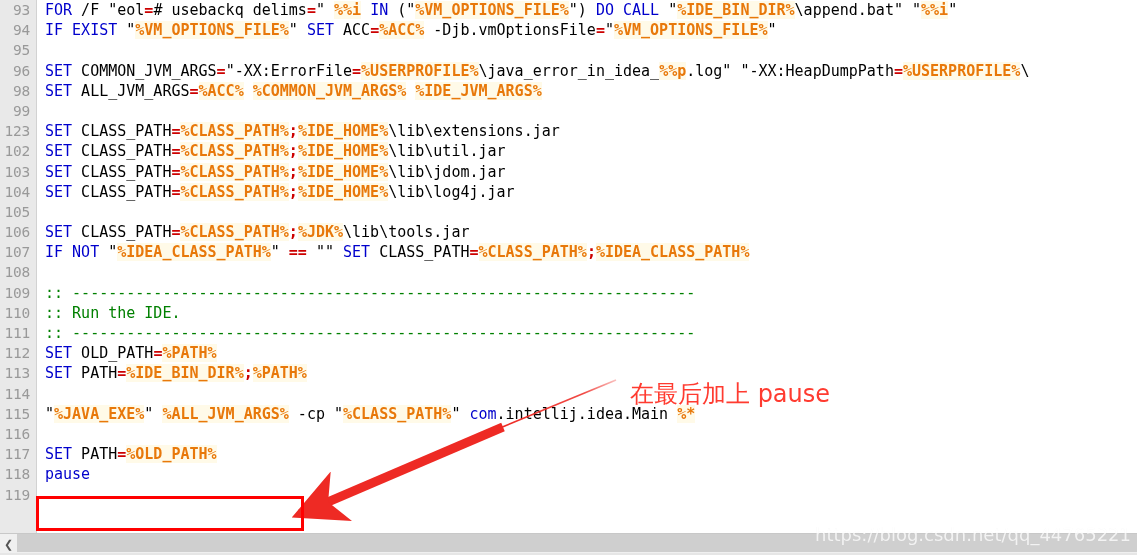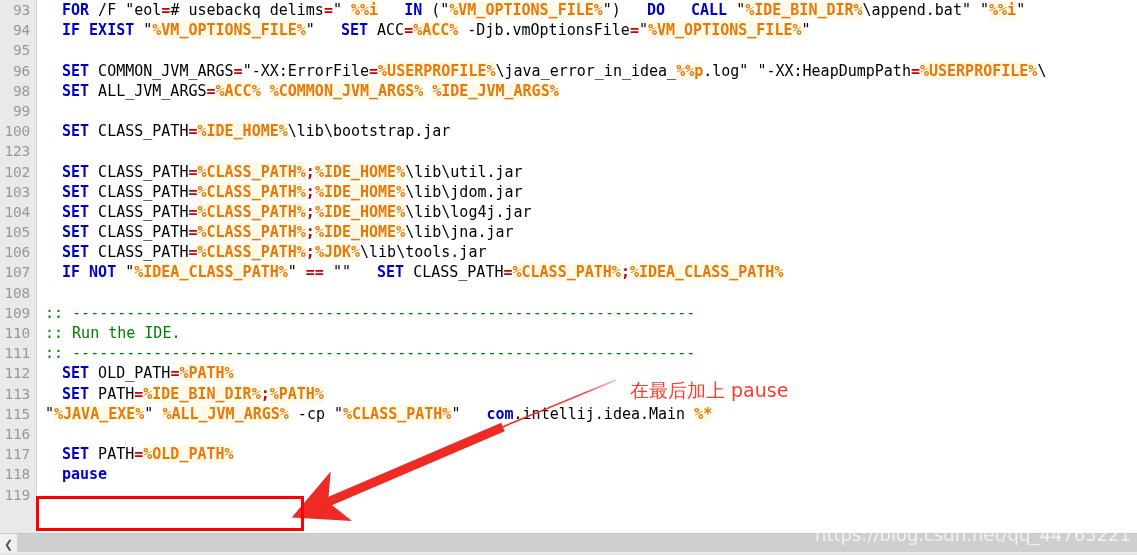--- a/index.html
+++ b/index.html
@@ -63,40 +63,40 @@
     letter-spacing: -0.2px;
   }
   .ltext {
     position: absolute;
     left: 45px;
     white-space: pre;
     color: #000000;
   }
 
   
-  .kw  { color: #0000cc; font-weight: bold; margin-left: 17px; }
+  .kw  { color: #0000cc; font-weight: normal; }
   .op  { color: #cc0000; font-weight: bold; }
   .var { color: #e8780a; font-weight: bold; background: #fffae8; }
   .cmt { color: #008000; }
   .pl  { color: #000000; }
 
   
   .anno-svg {
     position: absolute;
     left: 0; top: 0;
     width: 1137px;
     height: 555px;
     pointer-events: none;
   }
   .anno-text {
     position: absolute;
     left: 630px;
     top: 378px;
     color: #ff3b30;
-    font-size: 19px;
+    font-size: 24px;
     font-family: "DejaVu Sans", "Liberation Sans", sans-serif;
     white-space: pre;
   }
   .red-box {
     position: absolute;
     left: 36px;
     top: 496px;
     width: 268px;
     height: 35px;
     border: 3px solid #ff0000;
@@ -163,34 +163,34 @@
 
   <div class="editor">
     <div class="gutter"></div>
     <div class="code-area" id="code-area">
         <div class="line"><span class="lno">93</span><span class="ltext"><span class="kw">FOR</span><span class="pl"> /F "eol</span><span class="op">=</span><span class="pl"># usebackq delims</span><span class="op">=</span><span class="pl">" </span><span class="var">%%i</span><span class="pl"> </span><span class="kw">IN</span><span class="pl"> ("</span><span class="var">%VM_OPTIONS_FILE%</span><span class="pl">") </span><span class="kw">DO</span><span class="pl"> </span><span class="kw">CALL</span><span class="pl"> "</span><span class="var">%IDE_BIN_DIR%</span><span class="pl">\append.bat" "</span><span class="var">%%i</span><span class="pl">"</span></span></div>
         <div class="line"><span class="lno">94</span><span class="ltext"><span class="kw">IF EXIST</span><span class="pl"> "</span><span class="var">%VM_OPTIONS_FILE%</span><span class="pl">" </span><span class="kw">SET</span><span class="pl"> ACC</span><span class="op">=</span><span class="var">%ACC%</span><span class="pl"> -Djb.vmOptionsFile</span><span class="op">=</span><span class="pl">"</span><span class="var">%VM_OPTIONS_FILE%</span><span class="pl">"</span></span></div>
         <div class="line"><span class="lno">95</span><span class="ltext"></span></div>
         <div class="line"><span class="lno">96</span><span class="ltext"><span class="kw">SET</span><span class="pl"> COMMON_JVM_ARGS</span><span class="op">=</span><span class="pl">"-XX:ErrorFile</span><span class="op">=</span><span class="var">%USERPROFILE%</span><span class="pl">\java_error_in_idea_</span><span class="var">%%p</span><span class="pl">.log" "-XX:HeapDumpPath</span><span class="op">=</span><span class="var">%USERPROFILE%</span><span class="pl">\</span></span></div>
         <div class="line"><span class="lno">98</span><span class="ltext"><span class="kw">SET</span><span class="pl"> ALL_JVM_ARGS</span><span class="op">=</span><span class="var">%ACC%</span><span class="pl"> </span><span class="var">%COMMON_JVM_ARGS%</span><span class="pl"> </span><span class="var">%IDE_JVM_ARGS%</span></span></div>
         <div class="line"><span class="lno">99</span><span class="ltext"></span></div>
-        <div class="line"><span class="lno">100</span><span class="ltext"><span class="kw">SET</span><span class="pl"> CLASS_PATH</span><span class="op">=</span><span class="var">%IDE_HOME%</span><span class="pl">\lib\bootstrap.jar</span></span></div>
-        <div class="line"><span class="lno">123</span></div>
+        <div class="line"><span class="lno">123</span><span class="ltext"><span class="kw">SET</span><span class="pl"> CLASS_PATH</span><span class="op">=</span><span class="var">%CLASS_PATH%</span><span class="op">;</span><span class="var">%IDE_HOME%</span><span class="pl">\lib\extensions.jar</span></span></div>
         <div class="line"><span class="lno">102</span><span class="ltext"><span class="kw">SET</span><span class="pl"> CLASS_PATH</span><span class="op">=</span><span class="var">%CLASS_PATH%</span><span class="op">;</span><span class="var">%IDE_HOME%</span><span class="pl">\lib\util.jar</span></span></div>
         <div class="line"><span class="lno">103</span><span class="ltext"><span class="kw">SET</span><span class="pl"> CLASS_PATH</span><span class="op">=</span><span class="var">%CLASS_PATH%</span><span class="op">;</span><span class="var">%IDE_HOME%</span><span class="pl">\lib\jdom.jar</span></span></div>
         <div class="line"><span class="lno">104</span><span class="ltext"><span class="kw">SET</span><span class="pl"> CLASS_PATH</span><span class="op">=</span><span class="var">%CLASS_PATH%</span><span class="op">;</span><span class="var">%IDE_HOME%</span><span class="pl">\lib\log4j.jar</span></span></div>
-        <div class="line"><span class="lno">105</span><span class="ltext"><span class="kw">SET</span><span class="pl"> CLASS_PATH</span><span class="op">=</span><span class="var">%CLASS_PATH%</span><span class="op">;</span><span class="var">%IDE_HOME%</span><span class="pl">\lib\jna.jar</span></span></div>
+        <div class="line"><span class="lno">105</span></div>
         <div class="line"><span class="lno">106</span><span class="ltext"><span class="kw">SET</span><span class="pl"> CLASS_PATH</span><span class="op">=</span><span class="var">%CLASS_PATH%</span><span class="op">;</span><span class="var">%JDK%</span><span class="pl">\lib\tools.jar</span></span></div>
         <div class="line"><span class="lno">107</span><span class="ltext"><span class="kw">IF NOT</span><span class="pl"> "</span><span class="var">%IDEA_CLASS_PATH%</span><span class="pl">" </span><span class="op">==</span><span class="pl"> "" </span><span class="kw">SET</span><span class="pl"> CLASS_PATH</span><span class="op">=</span><span class="var">%CLASS_PATH%</span><span class="op">;</span><span class="var">%IDEA_CLASS_PATH%</span></span></div>
         <div class="line"><span class="lno">108</span><span class="ltext"></span></div>
         <div class="line"><span class="lno">109</span><span class="ltext"><span class="cmt">:: ---------------------------------------------------------------------</span></span></div>
         <div class="line"><span class="lno">110</span><span class="ltext"><span class="cmt">:: Run the IDE.</span></span></div>
         <div class="line"><span class="lno">111</span><span class="ltext"><span class="cmt">:: ---------------------------------------------------------------------</span></span></div>
         <div class="line"><span class="lno">112</span><span class="ltext"><span class="kw">SET</span><span class="pl"> OLD_PATH</span><span class="op">=</span><span class="var">%PATH%</span></span></div>
         <div class="line"><span class="lno">113</span><span class="ltext"><span class="kw">SET</span><span class="pl"> PATH</span><span class="op">=</span><span class="var">%IDE_BIN_DIR%</span><span class="op">;</span><span class="var">%PATH%</span></span></div>
+        <div class="line"><span class="lno">114</span><span class="ltext"></span></div>
         <div class="line"><span class="lno">115</span><span class="ltext"><span class="pl">"</span><span class="var">%JAVA_EXE%</span><span class="pl">" </span><span class="var">%ALL_JVM_ARGS%</span><span class="pl"> -cp "</span><span class="var">%CLASS_PATH%</span><span class="pl">" </span><span class="kw">com</span><span class="pl">.intellij.idea.Main </span><span class="var">%*</span></span></div>
         <div class="line"><span class="lno">116</span><span class="ltext"></span></div>
         <div class="line"><span class="lno">117</span><span class="ltext"><span class="kw">SET</span><span class="pl"> PATH</span><span class="op">=</span><span class="var">%OLD_PATH%</span></span></div>
         <div class="line"><span class="lno">118</span><span class="ltext"><span class="kw">pause</span></span></div>
         <div class="line"><span class="lno">119</span><span class="ltext"></span></div>
       </div>
   </div>
 
   <svg class="anno-svg" viewBox="0 0 1137 555" width="1137" height="555">
     <defs>

